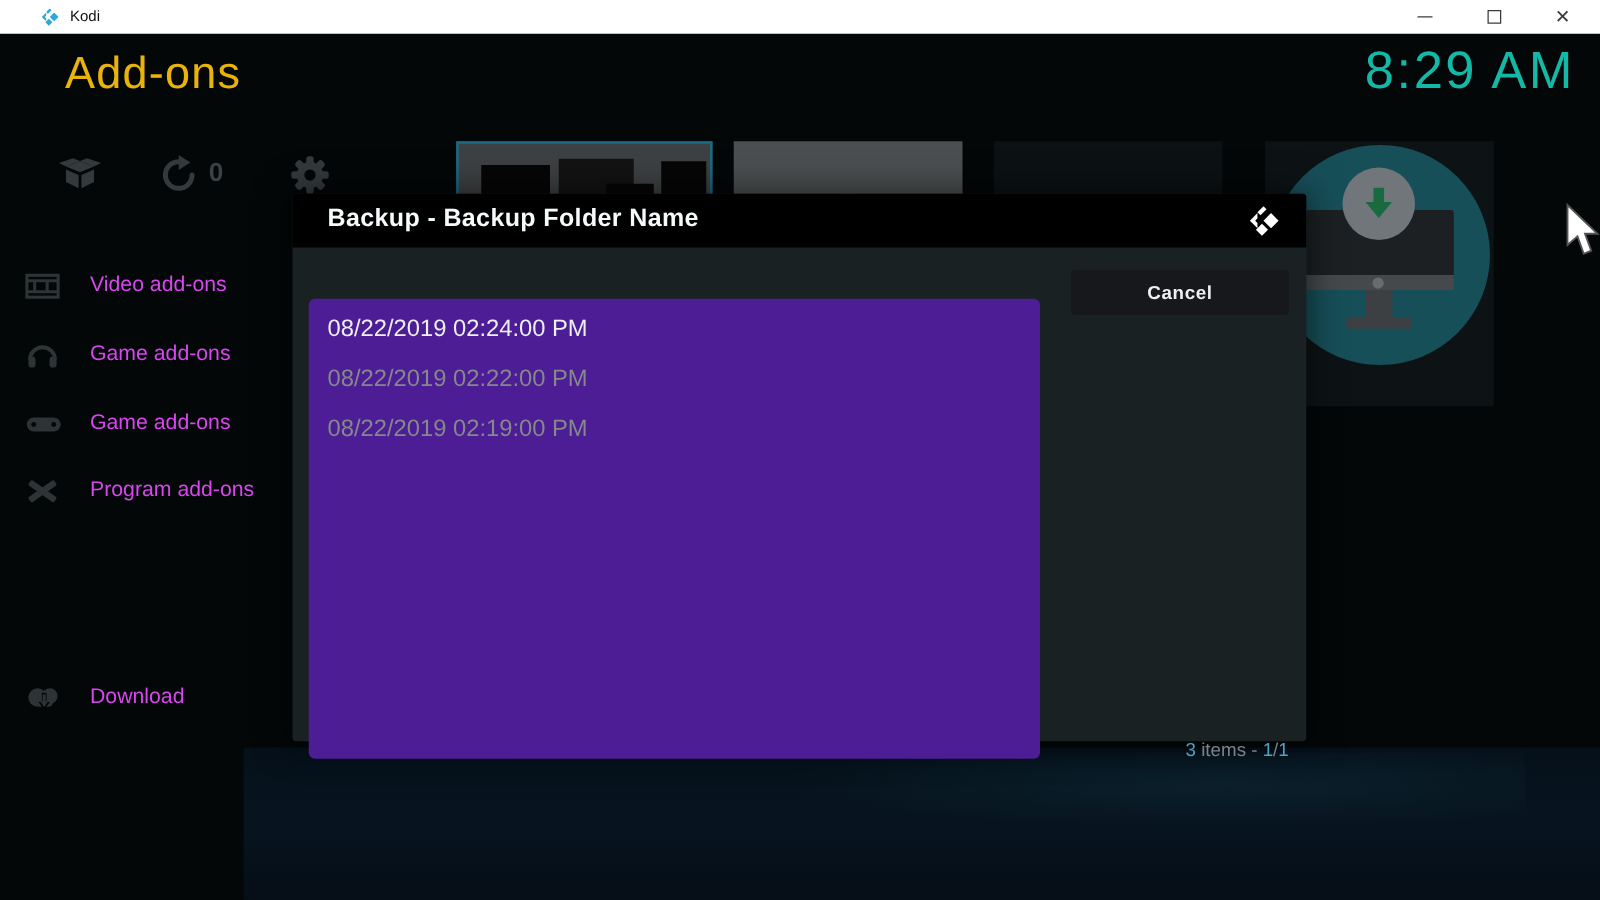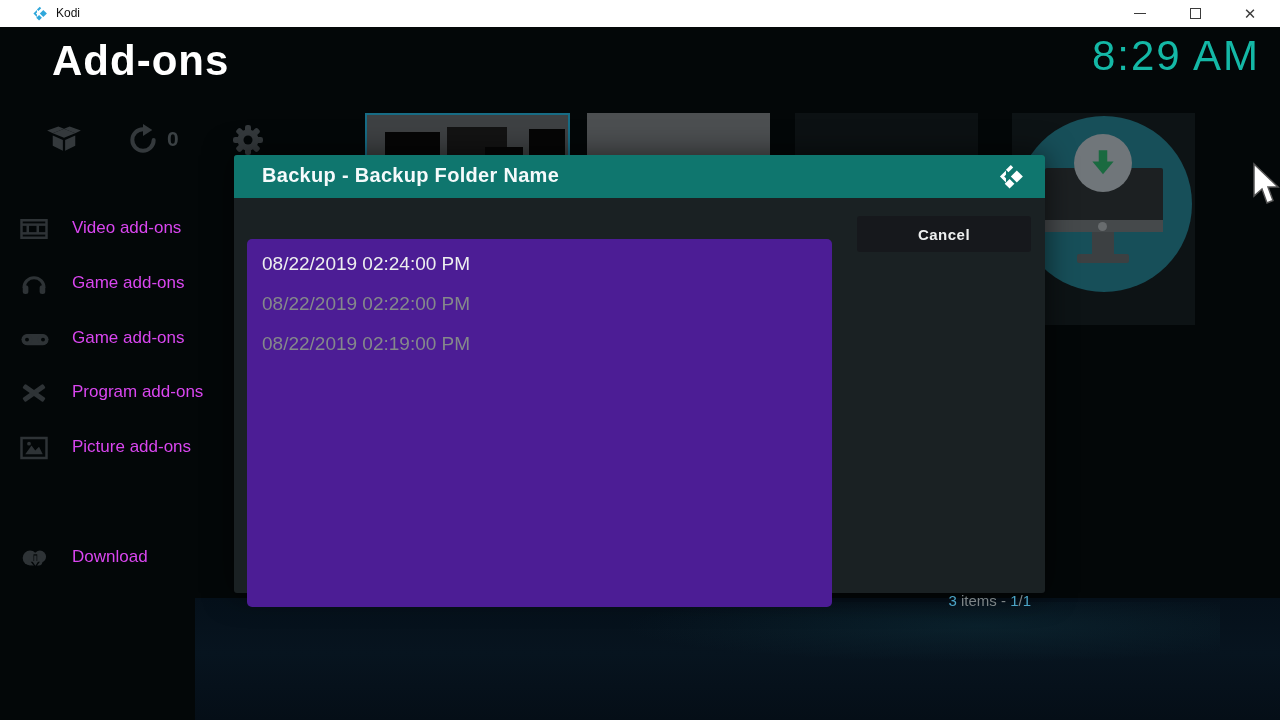--- a/index.html
+++ b/index.html
@@ -16,21 +16,21 @@
   .glyph-max { width:11px; height:11px; border:1.6px solid #3b3b3b; }
   .glyph-close { font-size:15px; color:#3b3b3b; line-height:1; }
 
   
   .app { position:absolute; left:0; top:27px; width:1280px; height:693px; background:#030708; overflow:hidden; }
   .bg-glow { position:absolute; left:195px; right:0; top:571px; height:122px;
              background:linear-gradient(180deg,#05101a 0%,#07141f 45%,#050e17 100%); }
   .bg-glow2 { position:absolute; right:60px; top:575px; width:600px; height:60px;
               background:radial-gradient(ellipse at 60% 40%, rgba(26,84,96,0.22), rgba(0,0,0,0) 70%); }
 
-  .page-title { position:absolute; left:52px; top:10px; font-size:42px; letter-spacing:1px; color:#ffffff;font-weight:bold; }
+  .page-title { position:absolute; left:52px; top:10px; font-size:36px; letter-spacing:1px; color:#eab308; }
   .clock { position:absolute; right:20px; top:5px; font-size:42px; font-weight:300; letter-spacing:2px; color:#14b8a6; }
 
   .toolbar-icon { position:absolute; color:#34393c; }
   .ti-box { left:46px; top:95px; }
   .ti-refresh { left:127px; top:97px; }
   .ti-count { position:absolute; left:167px; top:100px; font-size:21px; color:#3b4144; font-weight:700; }
   .ti-gear { left:230px; top:95px; }
 
   .side-item { position:absolute; left:0; width:255px; height:40px; }
   .side-icon { position:absolute; left:19px; top:2px; color:#2e3336; }
@@ -51,21 +51,21 @@
   .t4-bar { position:absolute; left:33px; top:107px; width:118px; height:12px; background:#45494b; }
   .t4-dot { position:absolute; left:86px; top:109px; width:9px; height:9px; border-radius:50%; background:#686c6e; }
   .t4-neck { position:absolute; left:80px; top:119px; width:22px; height:22px; background:#3c4042; }
   .t4-base { position:absolute; left:65px; top:141px; width:52px; height:9px; background:#3c4042; border-radius:2px; }
   .t4-badge { position:absolute; left:62px; top:21px; width:58px; height:58px; border-radius:50%; background:#70767a;
               display:flex; align-items:center; justify-content:center; }
 
   
   .dialog { position:absolute; left:234px; top:128px; width:811px; height:438px; background:#1a2123;
             border-radius:3px; z-index:10; box-shadow:0 0 30px rgba(0,0,0,0.6); }
-  .dlg-header { position:absolute; left:0; top:0; width:811px; height:43px; background:#0f766e;
+  .dlg-header { position:absolute; left:0; top:0; width:811px; height:43px; background:#000000;
                 border-radius:3px 3px 0 0; }
   .dlg-title { position:absolute; left:28px; top:9px; font-size:20px; font-weight:700; color:#f5fafb; letter-spacing:0.3px; }
   .dlg-logo { position:absolute; right:16px; top:7px; width:34px; height:29px; color:#ffffff; }
   .dlg-list { position:absolute; left:13px; top:84px; width:585px; height:368px; background:#4c1d95; border-radius:5px; }
   .dlg-row { position:absolute; left:0; width:585px; height:40px; display:flex; align-items:center; padding-left:15px;
              font-size:19px; color:#85898b; }
   .dlg-row.focused { color:#edefef; }
   .dlg-cancel { position:absolute; left:623px; top:61px; width:174px; height:36px; background:#16181c; border-radius:3px;
                 display:flex; align-items:center; justify-content:center; font-size:15px; font-weight:700;
                 color:#eef0f0; letter-spacing:0.5px; cursor:pointer; }
@@ -164,28 +164,20 @@
     <span class="side-label">Game add-ons</span>
   </div>
   <div class="side-item" style="top:349px">
     <svg class="side-icon" width="30" height="30" viewBox="0 0 24 24">
       <g fill="currentColor">
           <rect x="2" y="10" width="20" height="4" rx="1" transform="rotate(-35 12 12)"></rect>
           <rect x="2" y="10" width="20" height="4" rx="1" transform="rotate(35 12 12)"></rect>
         </g>
     </svg>
     <span class="side-label">Program add-ons</span>
-  </div>
-  <div class="side-item" style="top:404px">
-    <svg class="side-icon" width="30" height="30" viewBox="0 0 24 24">
-      <rect x="2" y="4" width="20" height="16" fill="none" stroke="currentColor" stroke-width="2"></rect>
-      <polygon points="5,17 10,10 13,14 16,11 19,17" fill="currentColor"></polygon>
-      <circle cx="8" cy="8.5" r="1.5" fill="currentColor"></circle>
-    </svg>
-    <span class="side-label">Picture add-ons</span>
   </div>
   <div class="side-item" style="top:514px">
     <svg class="side-icon" width="32" height="30" viewBox="0 0 26 22">
       <g fill="currentColor">
           <circle cx="9" cy="11" r="6"></circle>
           <circle cx="17" cy="10" r="5"></circle>
           <rect x="8" y="10" width="11" height="7" rx="3"></rect>
         </g>
       <g>
           <rect x="11.8" y="8" width="3" height="7" fill="#030708"></rect>

